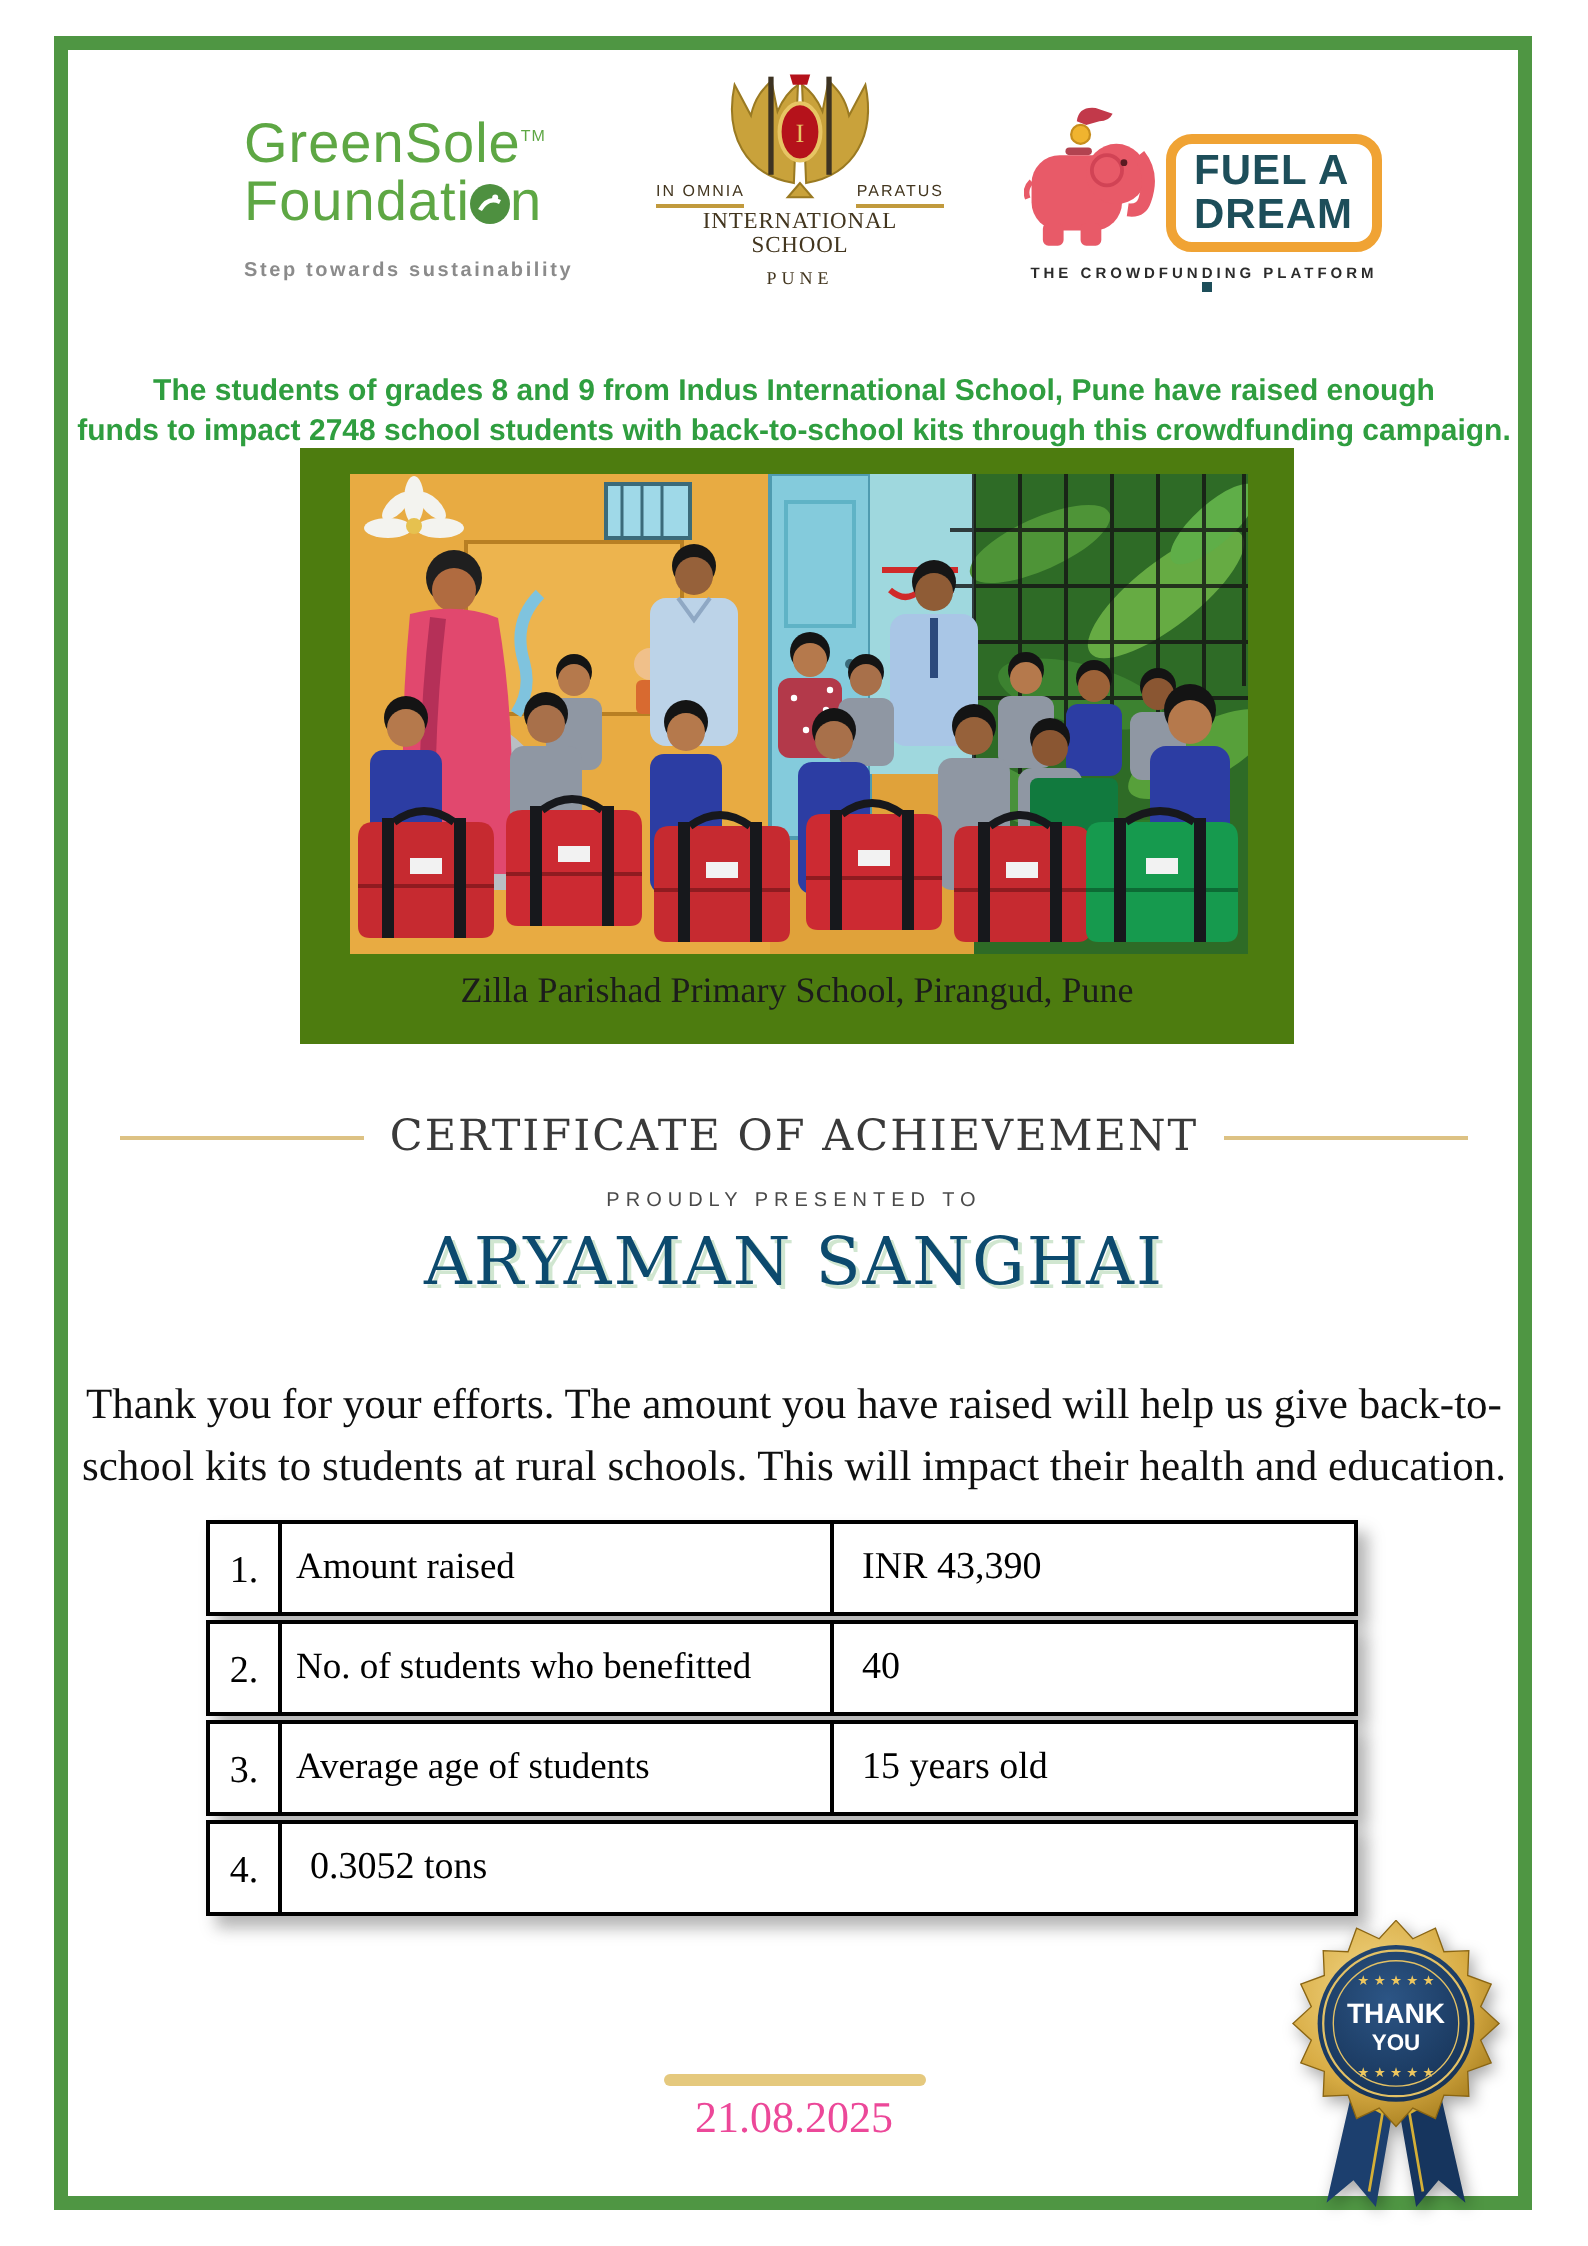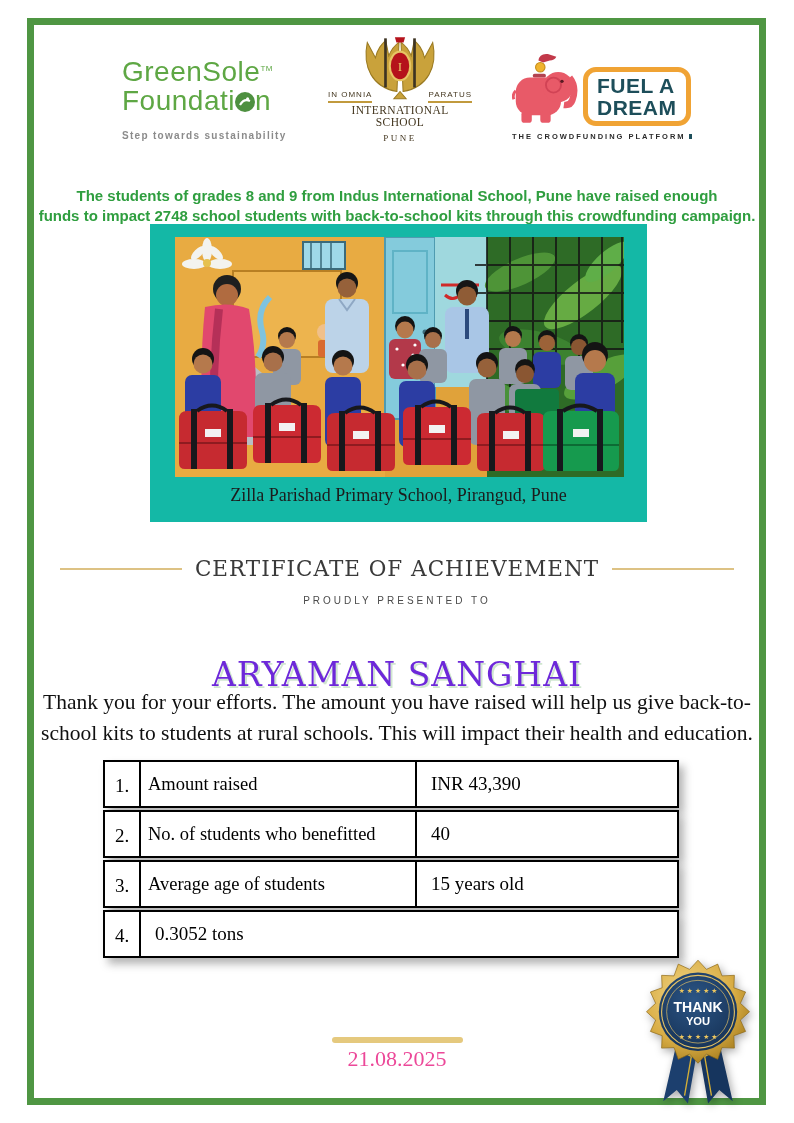--- a/index.html
+++ b/index.html
@@ -23,46 +23,46 @@
   .indus-motto span{border-bottom:2px solid #c19a3d;padding-bottom:2px;}
   .indus-name{font-size:30px;letter-spacing:3px;margin-top:2px;}
   .indus-sub{font-size:11.5px;letter-spacing:.4px;margin-top:1px;}
   .indus-city{font-size:9px;letter-spacing:2.5px;margin-top:5px;}
 
   .logo-fuel{position:absolute;left:512px;top:48px;width:180px;font-family:"Liberation Sans", sans-serif;}
   .fuel-top{display:flex;align-items:flex-end;gap:5px;}
   .fuel-box{border:5px solid #f0a334;border-radius:13px;padding:3px 9px;color:#1d4e5a;
             font-weight:bold;font-size:21px;line-height:1.02;letter-spacing:.5px;white-space:nowrap;}
   .fuel-tagline{display:flex;align-items:center;justify-content:center;margin-top:6px;
-                font-size:7.5px;font-weight:bold;letter-spacing:2px;color:#2b2b2b;white-space:nowrap;}
+                font-size:7.5px;font-weight:bold;letter-spacing:2px;color:#2b2b2b;white-space:nowrap;flex-direction:column;}
   .fuel-sq{display:inline-block;width:5px;height:5px;background:#1d4e5a;margin-left:3px;}
 
   
   .intro{position:absolute;left:30px;right:30px;top:171px;text-align:center;
          font-family:"Liberation Sans", sans-serif;font-weight:bold;font-size:15px;
          line-height:20px;color:#2f9e3f;}
 
   
   .photo-frame{position:absolute;left:150px;top:224px;width:497px;height:298px;
-               background:#14b8a6;margin:0;}
+               background:#4d7c0f;margin:0;}
   .photo-svg{position:absolute;left:25px;top:13px;width:449px;height:240px;display:block;}
   .photo-caption{position:absolute;left:0;right:0;top:261px;text-align:center;
                  font-size:18px;color:#1c1c1c;}
 
   
   .heading-row{position:absolute;top:556px;left:0;width:100%;display:flex;
                align-items:center;justify-content:center;gap:13px;}
   .gold-rule{width:122px;height:2px;background:#ddc284;}
   .cert-heading{font-size:21.5px;font-weight:normal;letter-spacing:1px;color:#3a3a3a;
                 font-family:"DejaVu Serif", serif;margin:0;}
   .presented{position:absolute;top:595px;width:100%;text-align:center;
              font-family:"Liberation Sans", sans-serif;font-size:10px;letter-spacing:3px;color:#4a4a4a;}
   .recipient{position:absolute;top:611px;width:100%;text-align:center;font-size:33px;
-             letter-spacing:1px;color:#6d28d9;font-family:"DejaVu Serif", serif;
-             text-shadow:2px 2px 0 rgba(150,200,150,.45);margin-top:44px;}
+             letter-spacing:1px;color:#0c4a6e;font-family:"DejaVu Serif", serif;
+             text-shadow:2px 2px 0 rgba(150,200,150,.45);}
   .body-text{position:absolute;top:665px;width:100%;text-align:center;font-size:21.5px;
              line-height:31px;color:#101010;}
 
   
   .impact-table{position:absolute;left:103px;top:760px;width:576px;
                 filter:drop-shadow(5px 6px 4px rgba(90,90,90,.45));}
   .trow{display:flex;border:2px solid #000;background:#fff;height:48px;margin-bottom:2px;
         box-sizing:border-box;align-items:stretch;font-size:19px;color:#000;}
   .cell-no{width:36px;border-right:2px solid #000;display:flex;align-items:center;
            justify-content:center;box-sizing:border-box;padding-top:4px;}

